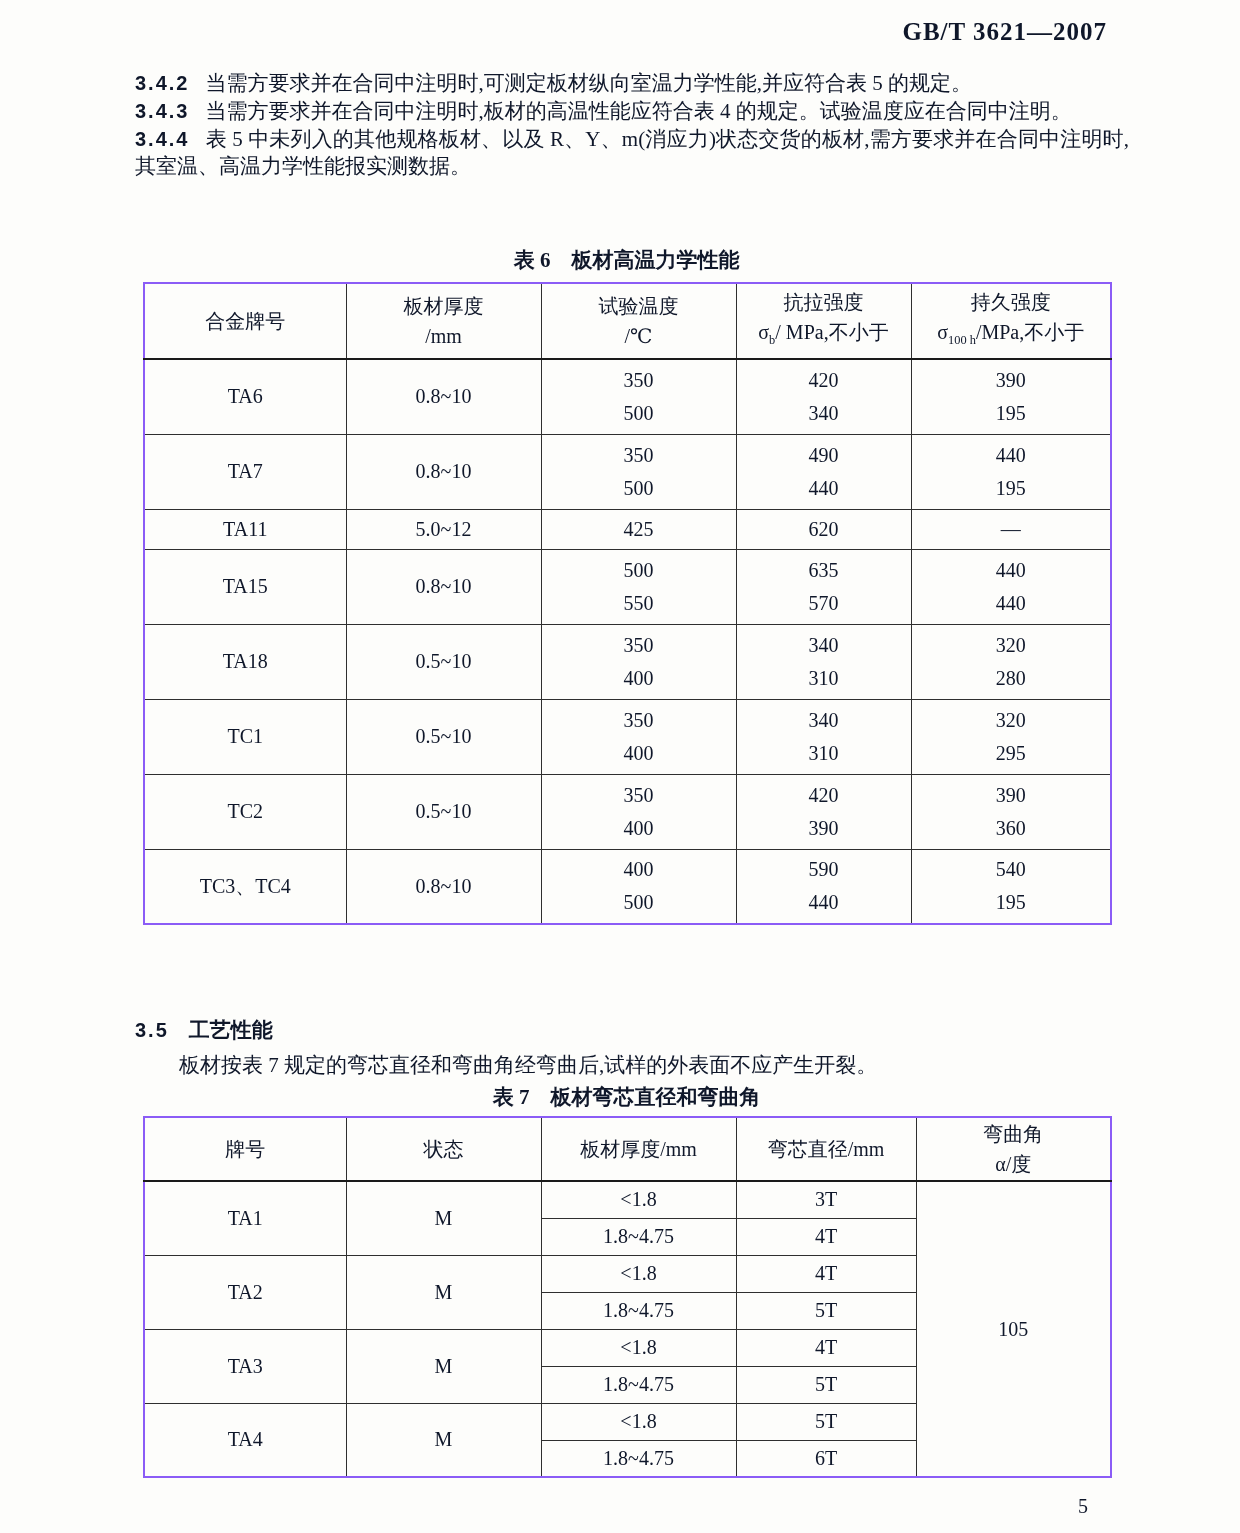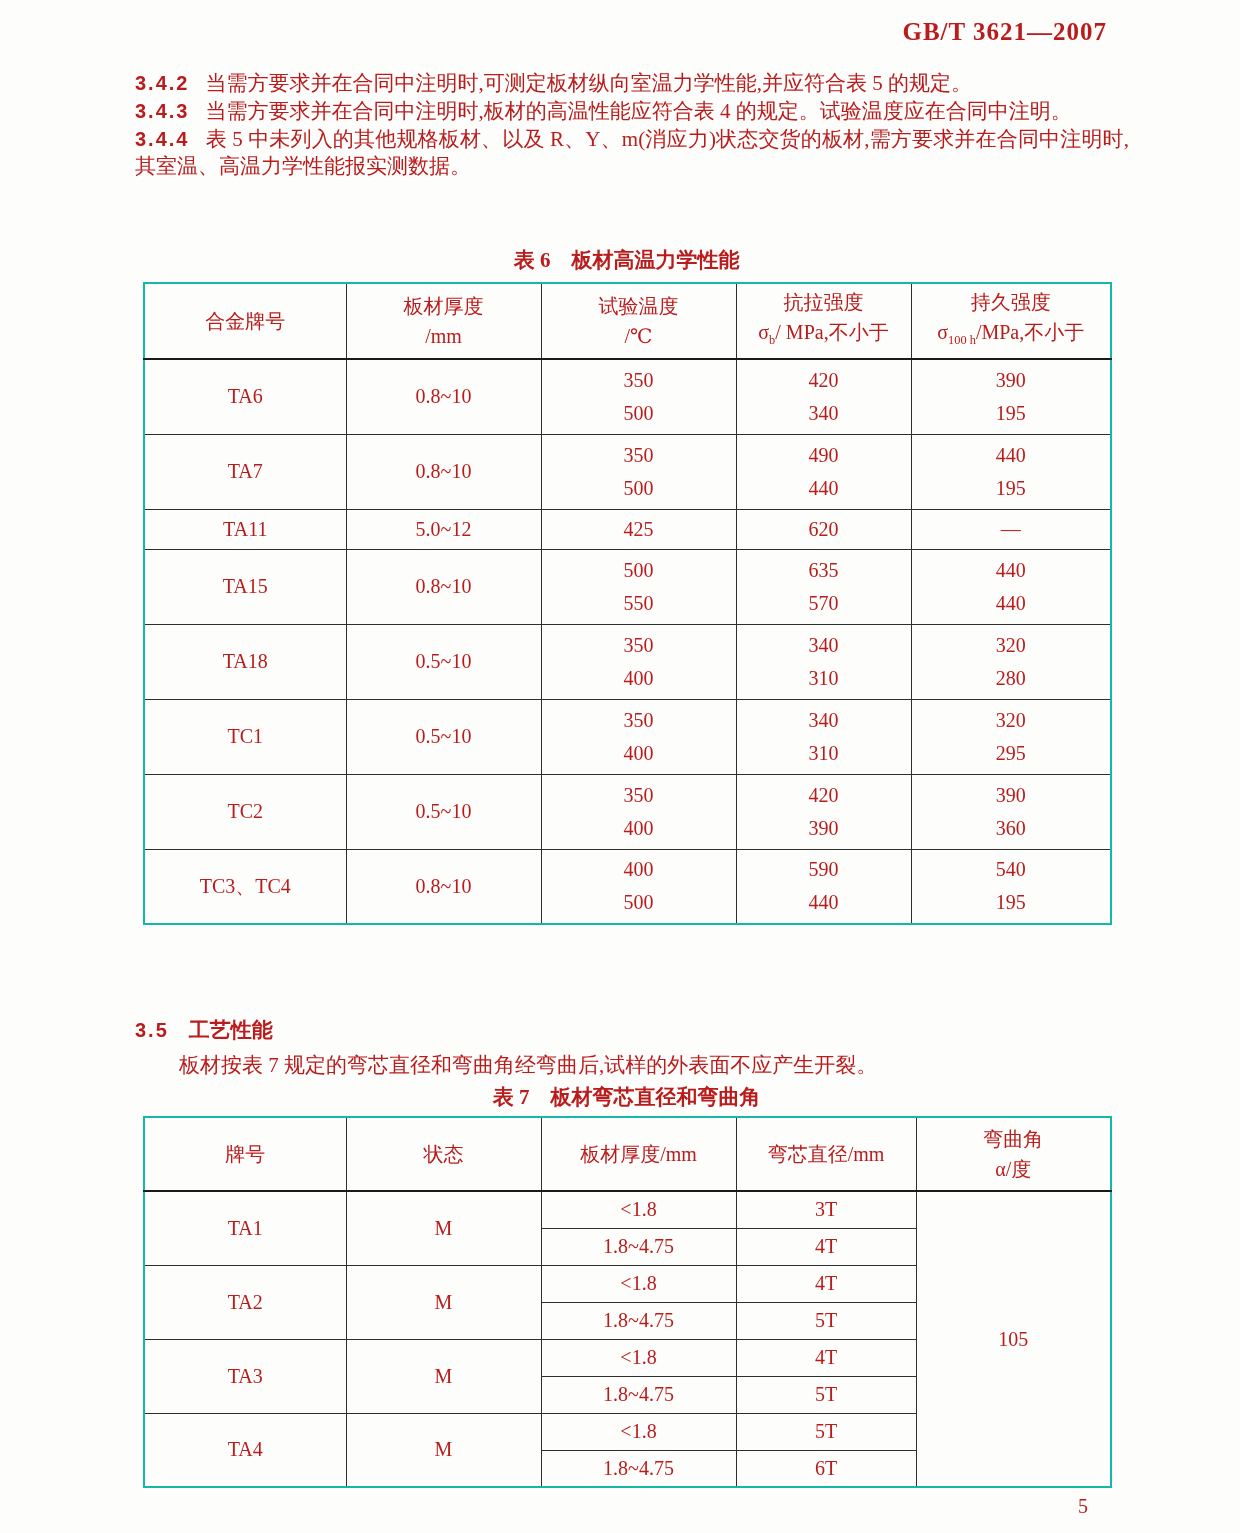--- a/index.html
+++ b/index.html
@@ -1,18 +1,18 @@
 <!DOCTYPE html>
 <html><head>
 <meta charset="utf-8">
 <style>
   html,body { margin:0; padding:0; background:#ffffff; }
   .page {
     position:relative; width:1240px; height:1533px;
-    background:#fdfdfb; color:#b91c1c;
+    background:#fdfdfb; color:#0f172a;
     font-family:"Liberation Serif","DejaVu Serif",serif;
     overflow:hidden;
   }
   .std-code {
     position:absolute; top:18px; right:133px;
     font-size:25px; font-weight:bold; letter-spacing:1px;
   }
   .body-text {
     position:absolute; top:70px; left:135px; width:994px;
     font-size:21px; line-height:27px; text-align:justify;
@@ -23,33 +23,33 @@
     font-size:20px; margin-right:16px; letter-spacing:2px;text-align:right;
   }
   .caption { position:absolute; left:143px; width:967px; text-align:center;
     font-weight:bold; font-size:21px; }
   .cap6 { top:246px; }
   .cap7 { top:1083px; }
   table.std {
     position:absolute; left:143px; width:967px;
     border-collapse:collapse; table-layout:fixed;
     text-align:center; font-size:20px;
-    border:2px solid #14b8a6;
+    border:2px solid #8b5cf6;
   }
   .t6 { top:282px; }
   .t7 { top:1116px; }
   table.std th, table.std td {
     border:1px solid #2f2f2f; padding:0; font-weight:normal;
     vertical-align:middle;
   }
   table.std tr.hdr th { border-bottom:2px solid #1a1a1a; }
   .t6 tr.hdr { height:76px; }
   .t6 tr.dual { height:75px; }
   .t6 tr.single { height:40px; }
-  .t7 tr.hdr { height:74px; }
+  .t7 tr.hdr { height:64px; }
   .t7 tr.sub { height:37px; }
   .cell2 div { line-height:33px; }
   .hl { line-height:30px; }
   sub { font-size:0.62em; }
   .sec-head {
     position:absolute; top:1016px; left:135px;
     font-size:21px; font-weight:bold;
   }
   .sec-head .pnum { margin-right:20px; }
   .sec-text {

